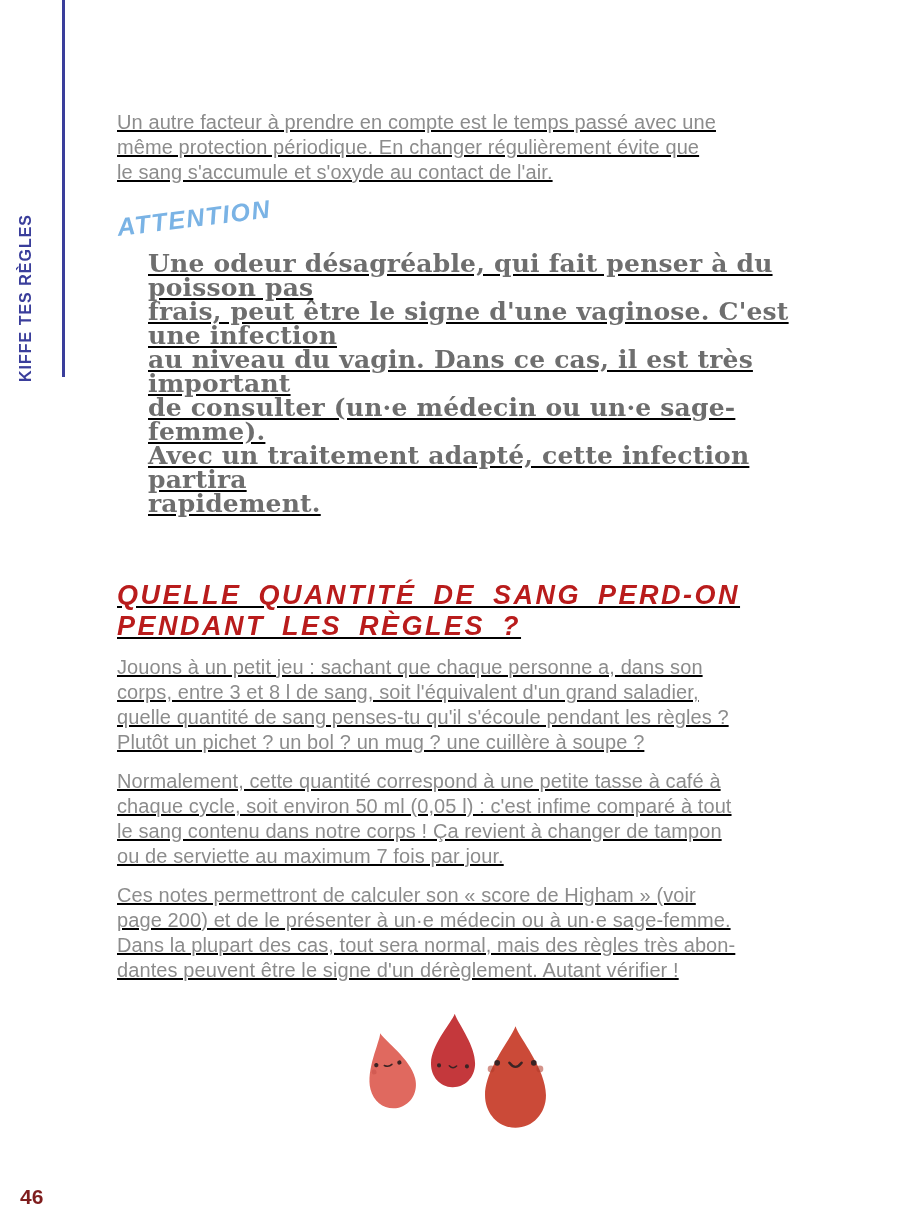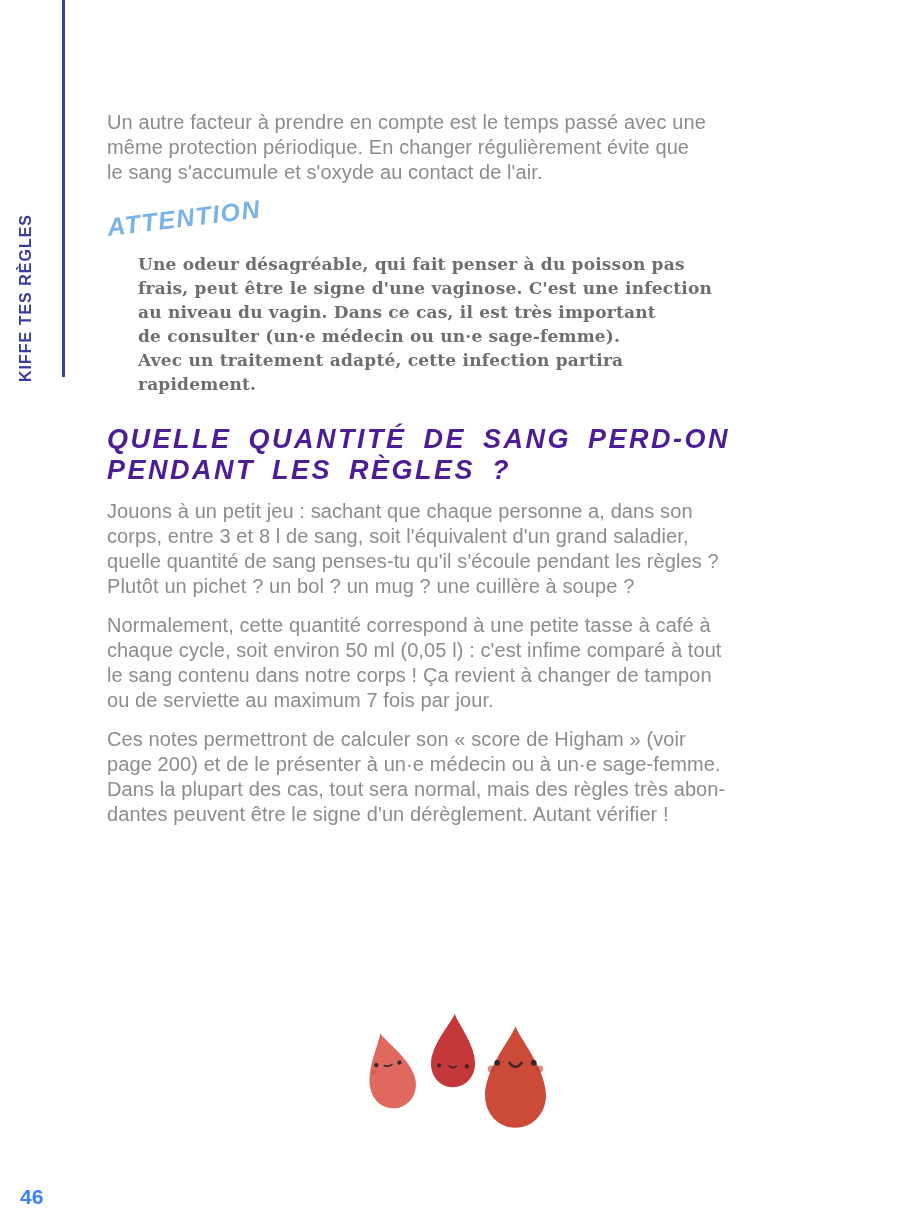--- a/index.html
+++ b/index.html
@@ -24,22 +24,23 @@
     writing-mode: vertical-rl;
     transform: rotate(180deg);
     font-weight: bold;
     font-size: 16px;
     letter-spacing: 1px;
     color: #3a3e9b;
     white-space: nowrap;
   }
   .main {
     position: absolute;
-    left: 107px; top: 110px;
+    left: 117px; top: 110px;
     width: 695px;
+    text-decoration: underline;
   }
   .body-par {
     font-size: 20px;
     line-height: 25px;
     color: #8c8c8c;
     letter-spacing: 0.1px;
     white-space: pre-line;
     margin-bottom: 14px;
   }
   .intro { margin-bottom: 22px; }
@@ -50,55 +51,55 @@
     font-style: italic;
     font-weight: bold;
     font-size: 25px;
     letter-spacing: 1.5px;
     color: #7ab3e5;
     margin: 6px 0 10px 2px;
   }
   .attention-text {
     font-family: "DejaVu Serif", serif;
     font-weight: bold;
-    font-size: 17px;
+    font-size: 25px;
     line-height: 24px;
     color: #6e6e6e;
     letter-spacing: 0.2px;
     padding-left: 31px;
     white-space: pre-line;
-    margin-bottom: 28px;
+    margin-bottom: 64px;
   }
   .section-heading {
     font-style: italic;
     font-weight: bold;
     font-size: 27px;
     line-height: 31px;
     letter-spacing: 2.5px;
     word-spacing: 7px;
-    color: #4c1d95;
+    color: #b91c1c;
     white-space: pre-line;
     margin-bottom: 13px;
   }
   .drops {
     position: absolute;
     left: 0; top: 0;
     width: 907px; height: 1217px;
     pointer-events: none;
   }
   .drop { position: absolute; }
   .drop-1 { left: 365px; top: 1028px; width: 49px; height: 85px; transform: rotate(-14deg); }
   .drop-2 { left: 430px; top: 1012px; width: 47px; height: 77px; transform: rotate(2deg); }
   .drop-3 { left: 483px; top: 1024px; width: 65px; height: 106px; }
   .page-number {
     position: absolute;
     left: 20px; top: 1185px;
     font-weight: bold;
     font-size: 21px;
-    color: #3b82f6;
+    color: #7f1d1d;
   }
 </style>
 </head>
 <body>
 
 <div class="vline"></div>
 
 <div class="sidebar-title">KIFFE TES RÈGLES</div>
 
 <div class="main">

